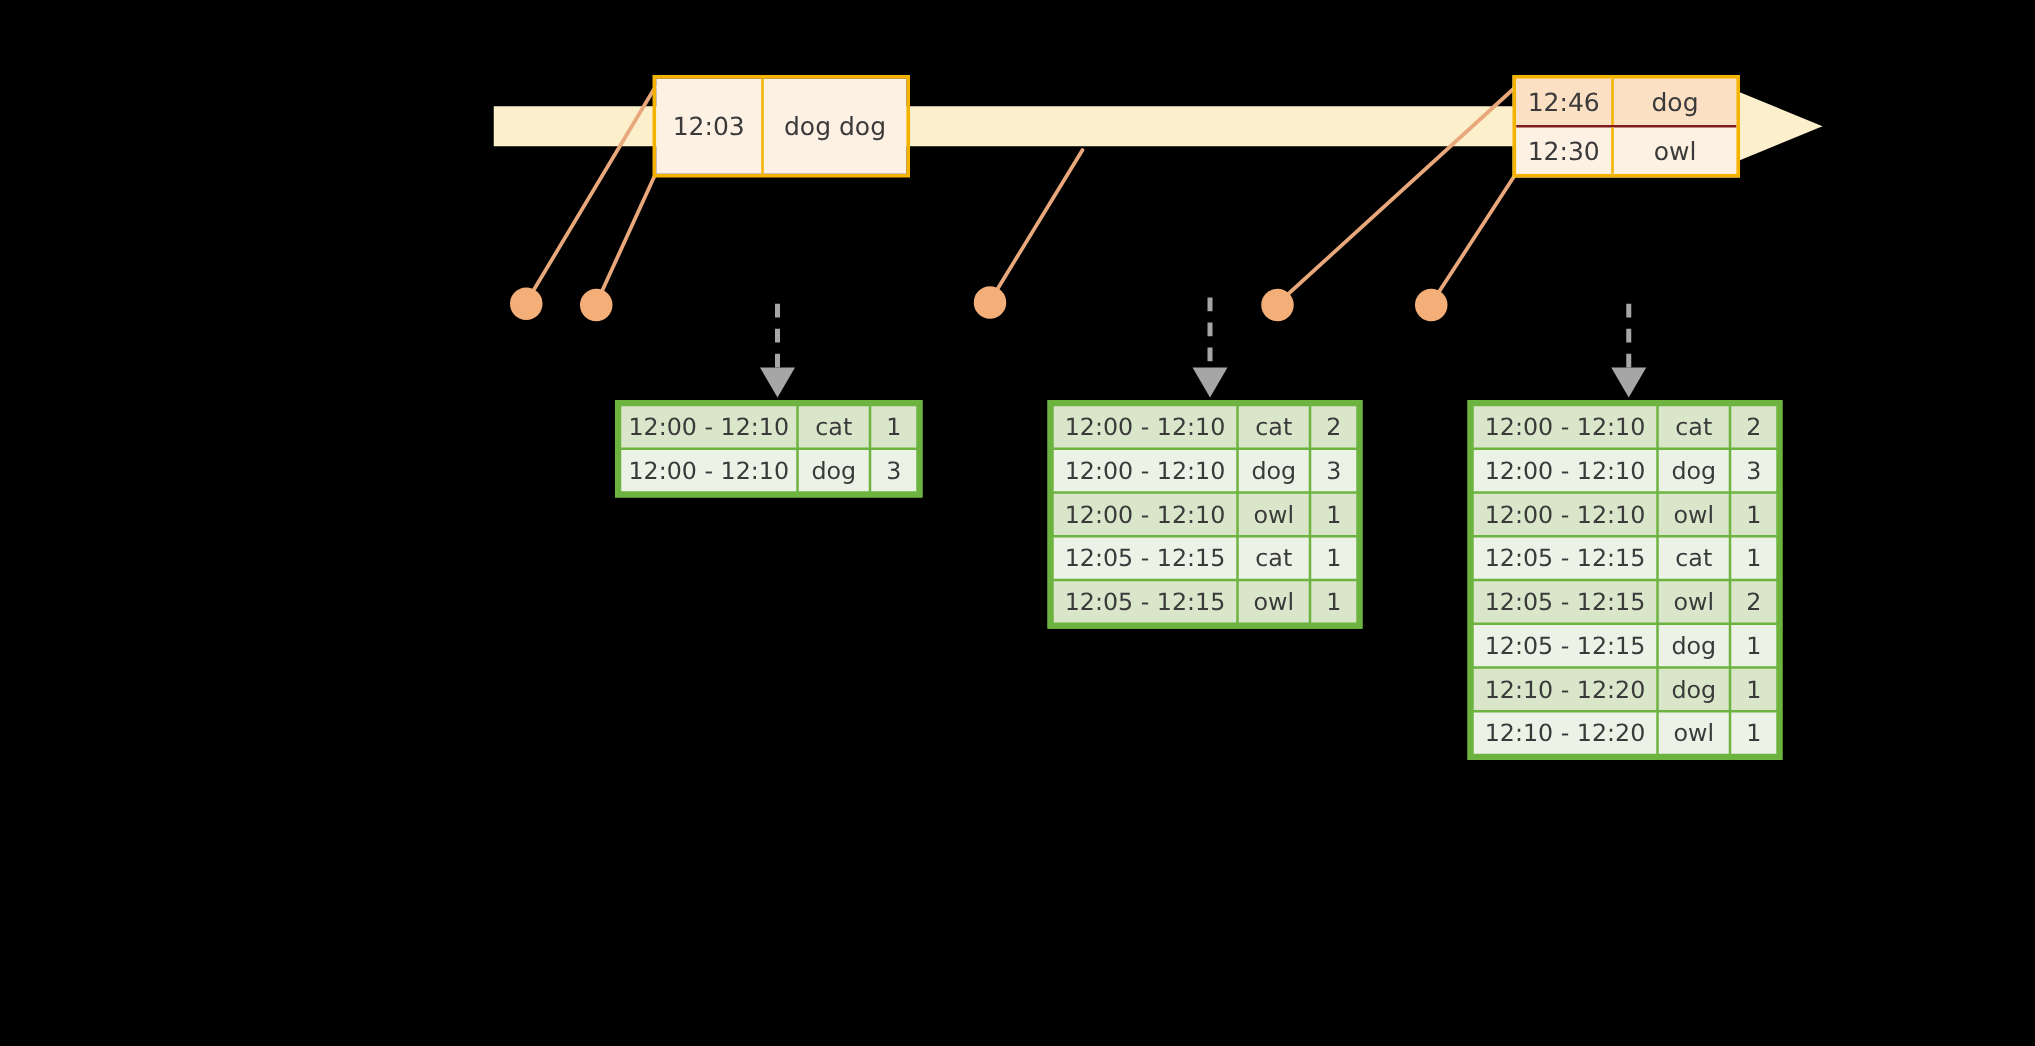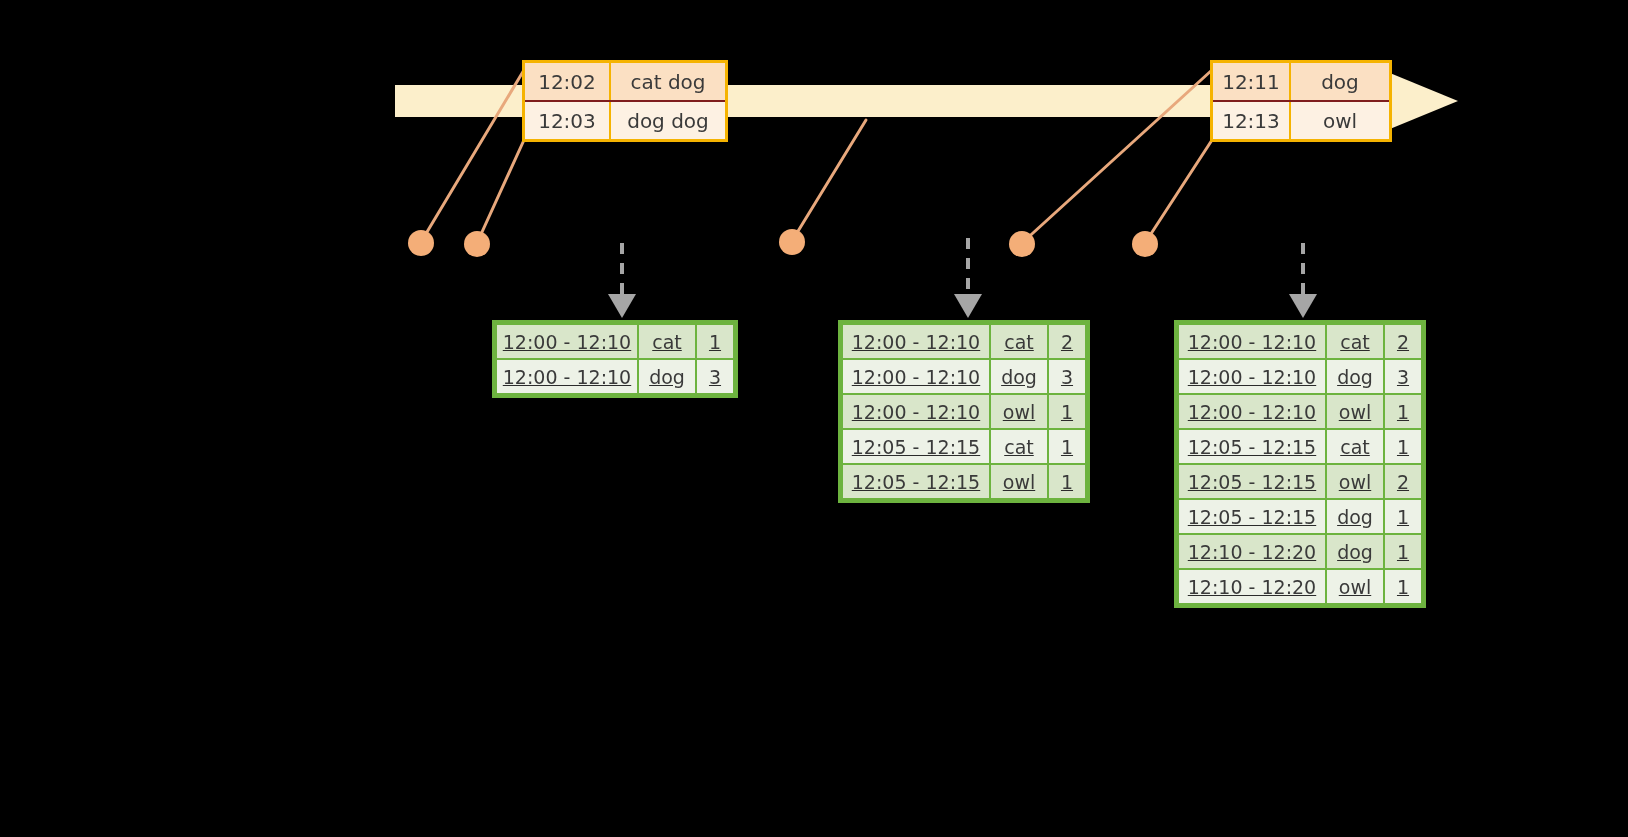--- a/index.html
+++ b/index.html
@@ -78,21 +78,20 @@
     display: flex;
     flex-direction: column;
     gap: 2px;
     padding: 2px;
     z-index: 3;
   }
   .res-row {
     display: flex;
     gap: 2px;
     height: 33px;
-    text-decoration: underline;
   }
   .res-cell {
     display: flex;
     align-items: center;
     justify-content: center;
     font-size: 19px;
     color: #3a3a3a;
     white-space: nowrap;
     box-sizing: border-box;
   }
@@ -155,38 +154,34 @@
         <polygon points="954,294 982,294 968,318" fill="#A6A6A6" stroke="none"></polygon>
       </g>
       <g>
         <line x1="1303" y1="243" x2="1303" y2="296" stroke-dasharray="11 9"></line>
         <polygon points="1289,294 1317,294 1303,318" fill="#A6A6A6" stroke="none"></polygon>
       </g>
     </g>
   </svg>
 
   <div class="event-box" style="left:522px; top:60px; width:206px; height:82px;">
-    <div class="event-row shade-a">
-      <div class="event-time" style="width:86px;">12:02</div>
-      <div class="event-payload">cat dog</div>
-    </div>
     <div class="event-row shade-b">
       <div class="event-time" style="width:86px;">12:03</div>
       <div class="event-payload">dog dog</div>
     </div>
   </div>
 
 
   <div class="event-box" style="left:1210px; top:60px; width:182px; height:82px;">
     <div class="event-row shade-a">
-      <div class="event-time" style="width:78px;">12:11</div>
+      <div class="event-time" style="width:78px;">12:46</div>
       <div class="event-payload">dog</div>
     </div>
     <div class="event-row shade-b">
-      <div class="event-time" style="width:78px;">12:13</div>
+      <div class="event-time" style="width:78px;">12:30</div>
       <div class="event-payload">owl</div>
     </div>
   </div>
 
   <div class="event-dot" style="left:408px; top:230px;"></div>
   <div class="event-dot" style="left:464px; top:231px;"></div>
   <div class="event-dot" style="left:779px; top:229px;"></div>
   <div class="event-dot" style="left:1009px; top:231px;"></div>
   <div class="event-dot" style="left:1132px; top:231px;"></div>
 

